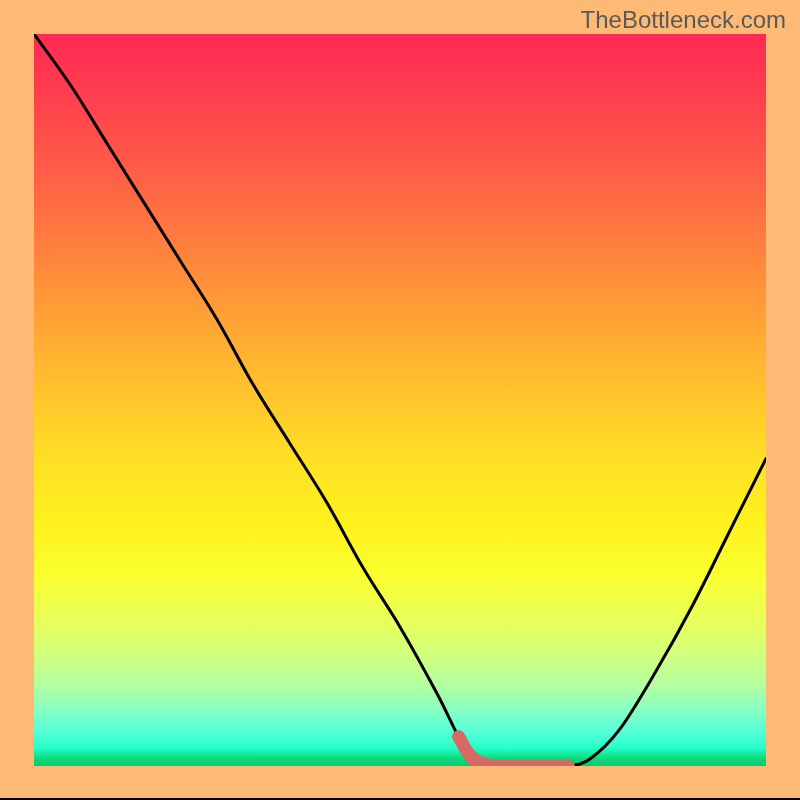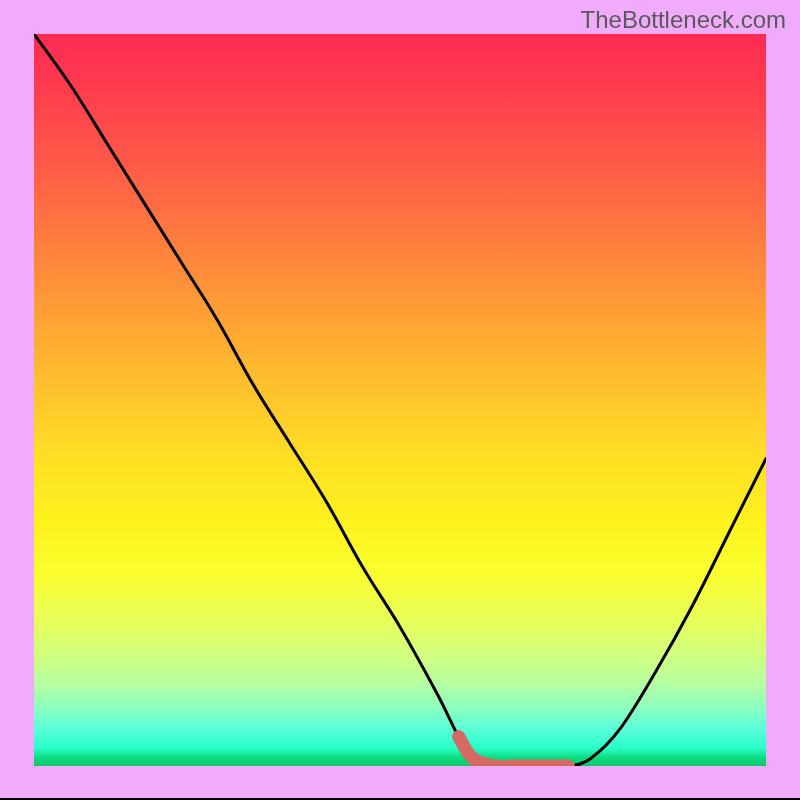--- a/index.html
+++ b/index.html
@@ -1,21 +1,21 @@
 <!DOCTYPE html>
 <html><head>
 <meta charset="utf-8">
 <style>
   * { margin: 0; padding: 0; box-sizing: border-box; }
   html, body { width: 800px; height: 800px; overflow: hidden; background: #000; }
   .container {
     width: 800px;
     height: 798px;
     position: relative;
-    background: #f0abfc;
+    background: #fdba74;
     text-align: right;
   }
   .watermark {
     position: absolute;
     top: 6px;
     right: 14px;
     color: #5a5a5a;
     font-family: Arial, Helvetica, sans-serif;
     font-size: 24px;
     font-weight: 500;

